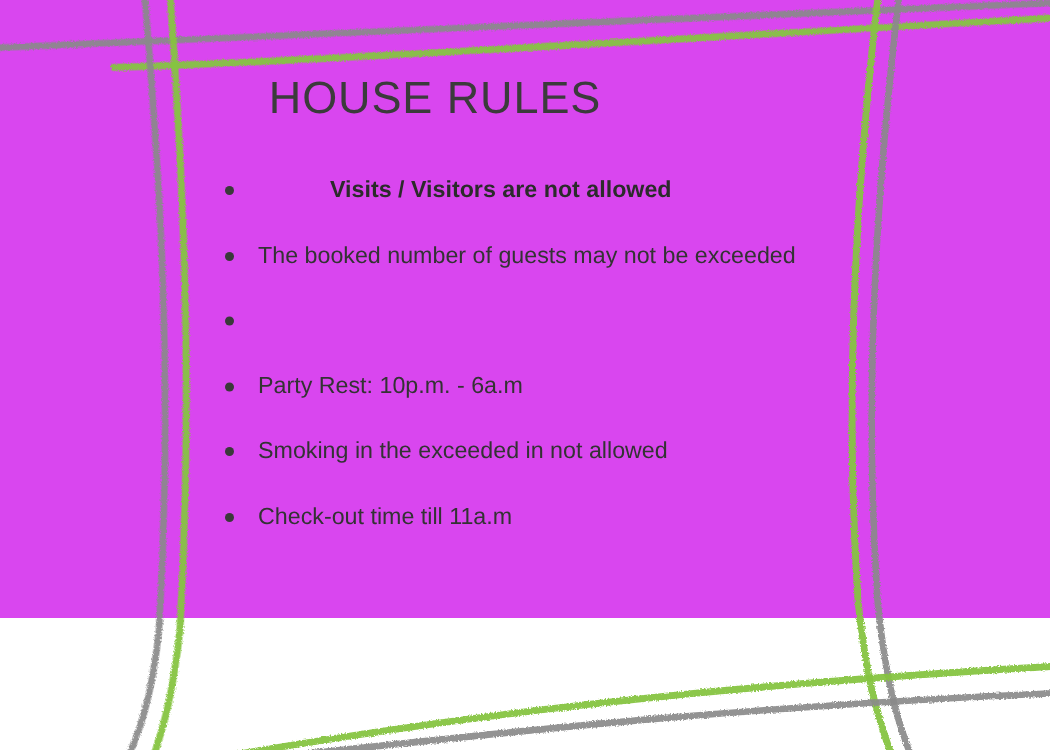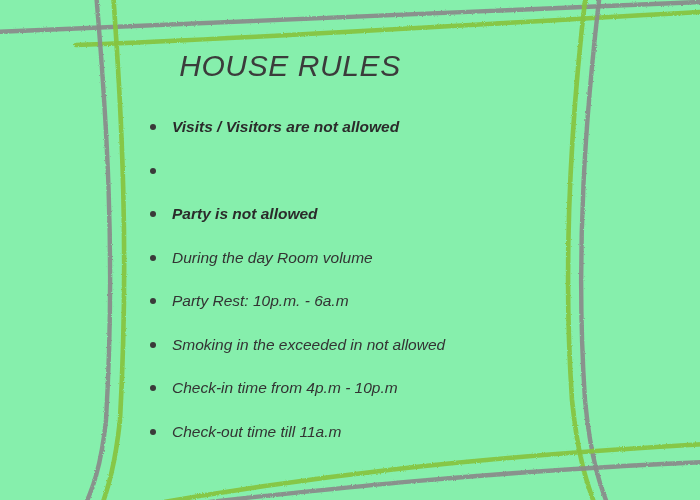--- a/index.html
+++ b/index.html
@@ -13,23 +13,22 @@
     overflow: hidden;
     font-family: "Liberation Sans", sans-serif;
     position: relative;
   }
 
   #poster {
     position: absolute;
     left: 0;
     top: 0;
     width: 700px;
-    height: 500px;
-    background: #86efac;
-    font-style: italic;
+    height: 412px;
+    background: #d946ef;
   }
 
   
   #frame {
     position: absolute;
     left: 0;
     top: 0;
     width: 700px;
     height: 500px;
     pointer-events: none;
@@ -89,20 +88,21 @@
   .rule-text {
     font-size: 15.5px;
     line-height: 19px;
     color: #333333;
     white-space: nowrap;
     font-family: "Liberation Sans", sans-serif;
   }
   .rule-text.bold {
     font-weight: 700;
     color: #2b2b2b;
+    margin-left: 48px;
   }
 </style>
 </head>
 <body>
 
 <div id="poster">
 
   <svg id="frame" viewBox="0 0 700 500" width="700" height="500" xmlns="http://www.w3.org/2000/svg">
     <defs>
       <filter id="rough" x="-20%" y="-20%" width="140%" height="140%">
@@ -133,46 +133,38 @@
 
     <ul id="rules-list">
 
       <li class="rule-item">
         <span class="rule-bullet"></span>
         <span class="rule-text bold">Visits / Visitors are not allowed</span>
       </li>
 
       <li class="rule-item">
         <span class="rule-bullet"></span>
+        <span class="rule-text">The booked number of guests may not be exceeded</span>
       </li>
 
       <li class="rule-item">
         <span class="rule-bullet"></span>
-        <span class="rule-text bold">Party is not allowed</span>
       </li>
 
-      <li class="rule-item">
-        <span class="rule-bullet"></span>
-        <span class="rule-text">During the day Room volume</span>
-      </li>
 
       <li class="rule-item">
         <span class="rule-bullet"></span>
         <span class="rule-text">Party Rest: 10p.m. - 6a.m</span>
       </li>
 
       <li class="rule-item">
         <span class="rule-bullet"></span>
         <span class="rule-text">Smoking in the exceeded in not allowed</span>
       </li>
 
-      <li class="rule-item">
-        <span class="rule-bullet"></span>
-        <span class="rule-text">Check-in time from 4p.m - 10p.m</span>
-      </li>
 
       <li class="rule-item">
         <span class="rule-bullet"></span>
         <span class="rule-text">Check-out time till 11a.m</span>
       </li>
 
     </ul>
 
   </div>
 </div>

